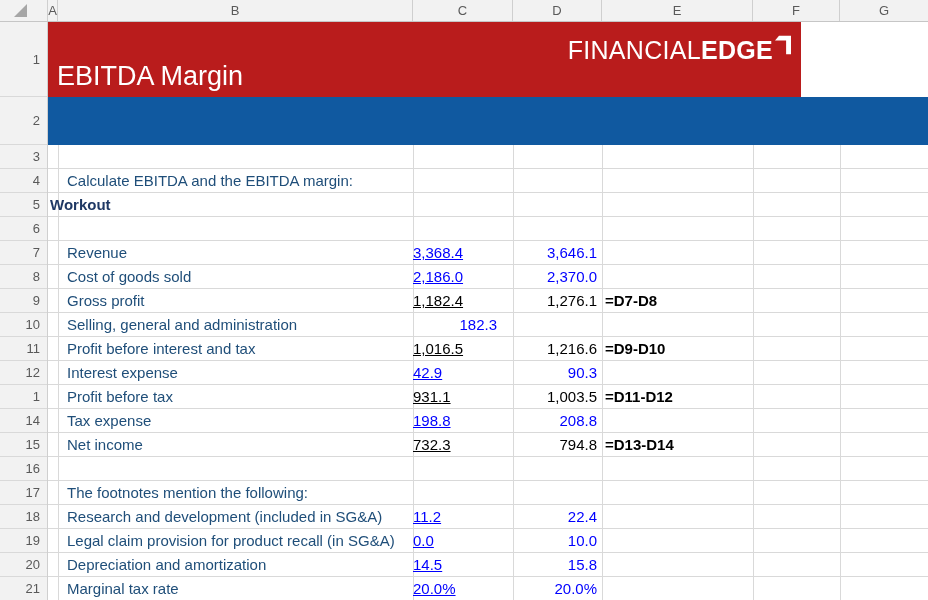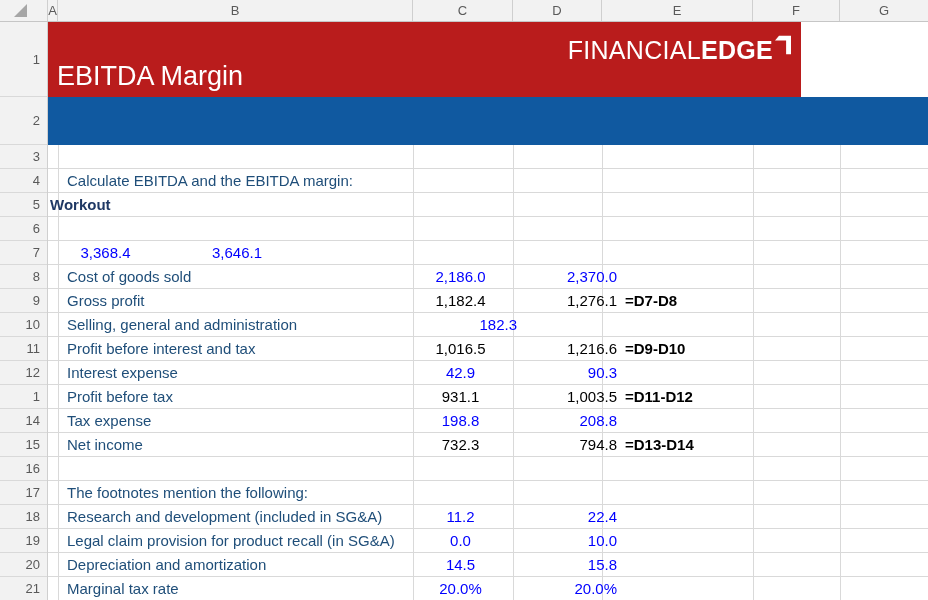--- a/index.html
+++ b/index.html
@@ -75,22 +75,22 @@
     background-position:10px 0,365px 0,465px 0,554px 0,705px 0,792px 0,0 0;
     background-repeat:no-repeat,no-repeat,no-repeat,no-repeat,no-repeat,no-repeat,repeat;
   }
   .srow{height:24px;display:flex;align-items:center;font-size:15px;line-height:24px;}
   .sa{width:10px;flex:none;height:100%;}
   .sb{
     width:355px;flex:none;box-sizing:border-box;padding-left:9px;
     color:#1F4E79;white-space:nowrap;overflow:visible;
   }
   .wkrow .sb{font-weight:700;color:#1F3864;padding-left:2px;}
-  .sc{width:100px;flex:none;box-sizing:border-box;text-align:center;padding-right:5px;white-space:nowrap;}
-  .sd{width:89px;flex:none;box-sizing:border-box;text-align:right;padding-right:5px;white-space:nowrap;margin-left:20px;}
+  .sc{width:100px;flex:none;box-sizing:border-box;text-align:left;padding-right:5px;white-space:nowrap;text-decoration:underline;}
+  .sd{width:89px;flex:none;box-sizing:border-box;text-align:right;padding-right:5px;white-space:nowrap;}
   .se{width:151px;flex:none;box-sizing:border-box;padding-left:3px;color:#000000;font-weight:600;white-space:nowrap;}
   .in{color:#0000FF;}
   .ca{color:#000000;}
 </style>
 </head>
 <body>
 
 <div class="canvas">
 
   <div class="colheads">
@@ -171,20 +171,21 @@
       <div class="srow">
         <span class="sa"></span>
         <span class="sb"></span>
         <span class="sc"></span>
         <span class="sd"></span>
         <span class="se"></span>
       </div>
 
       <div class="srow">
         <span class="sa"></span>
+        <span class="sb">Revenue</span>
         <span class="sc in">3,368.4</span>
         <span class="sd in">3,646.1</span>
         <span class="se"></span>
       </div>
 
       <div class="srow">
         <span class="sa"></span>
         <span class="sb">Cost of goods sold</span>
         <span class="sc in">2,186.0</span>
         <span class="sd in">2,370.0</span>

